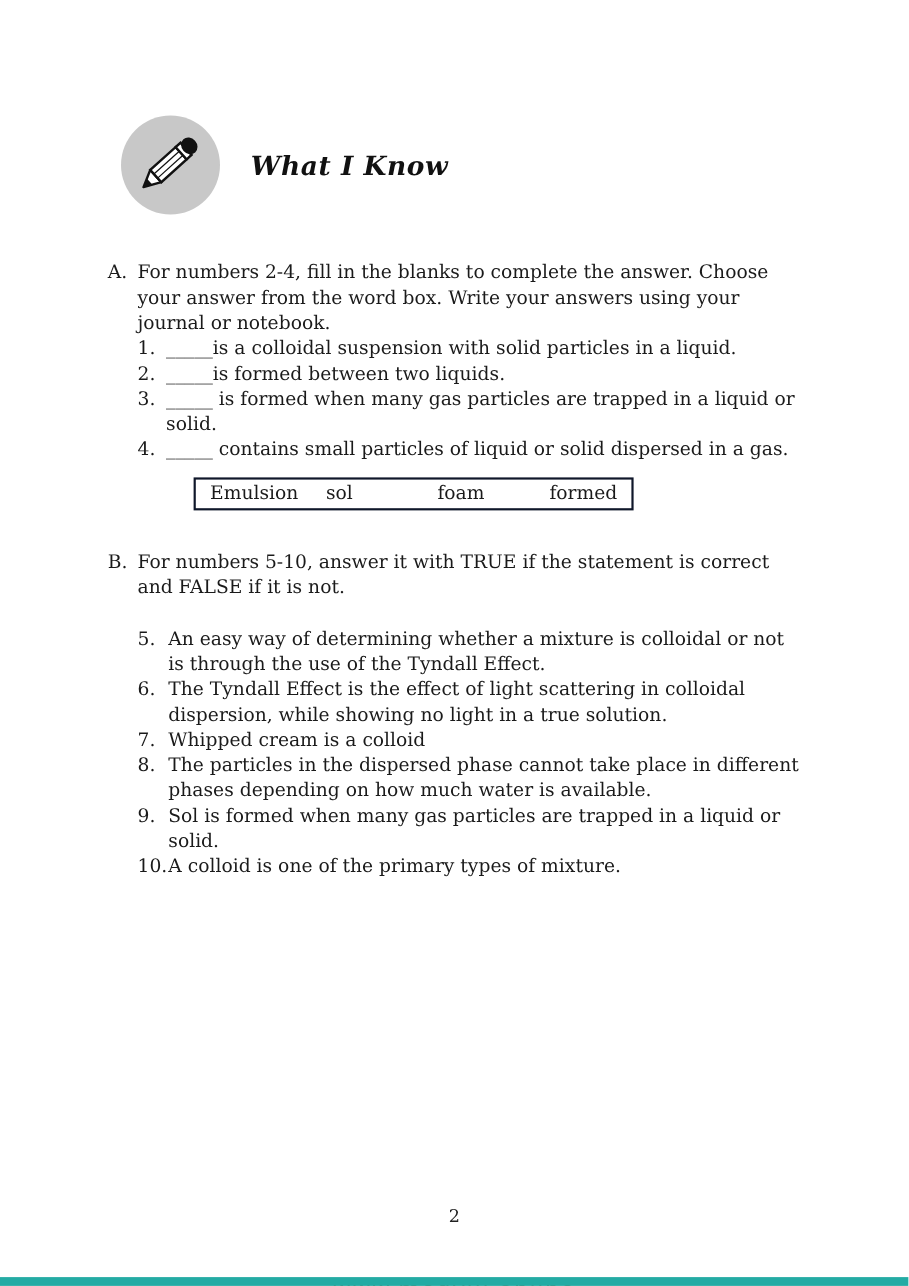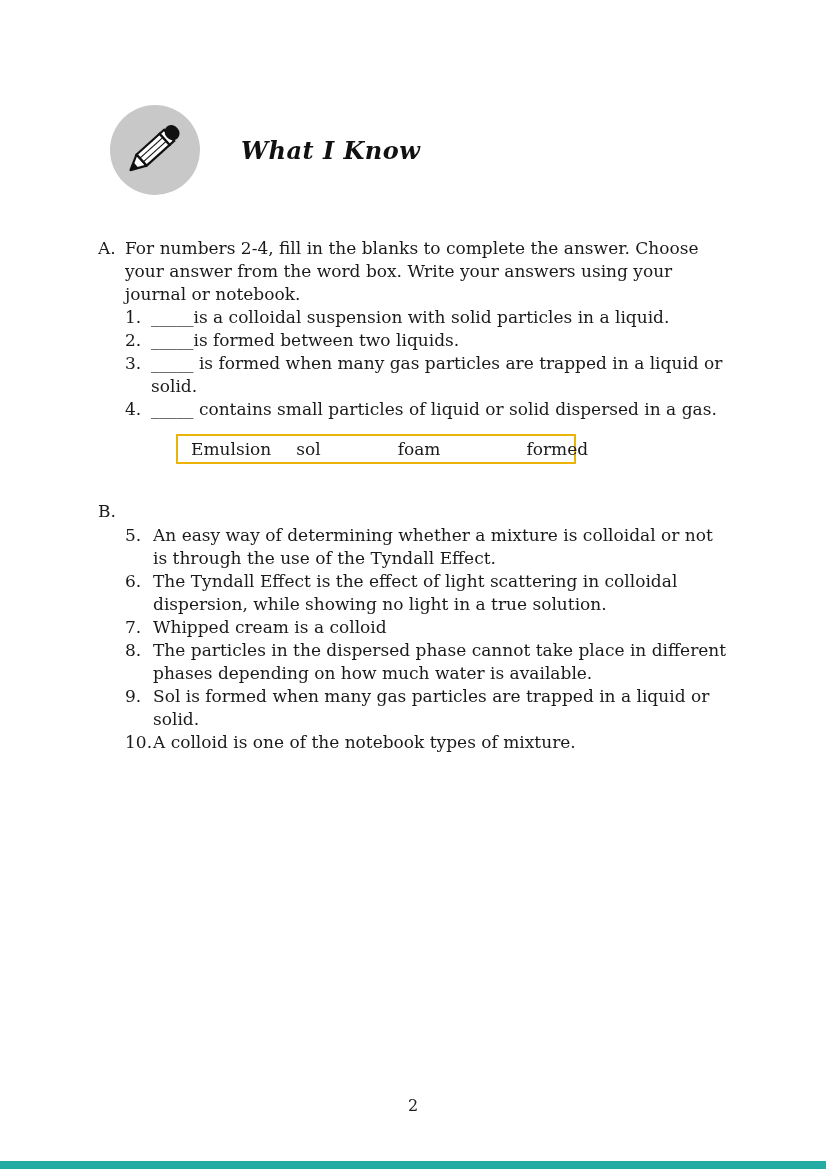--- a/index.html
+++ b/index.html
@@ -19,46 +19,46 @@
   
   .header { display: flex; align-items: center; margin-left: 12px; }
   .badge {
     width: 90px; height: 90px; border-radius: 50%;
     background: #c8c8c8;
     display: flex; align-items: center; justify-content: center;
     flex: 0 0 auto;
   }
   .page-title {
     font-size: 24px; font-weight: bold; font-style: italic;
-    letter-spacing: 0.5px; margin-left: 41px; color: #111;
+    letter-spacing: 0.5px; margin-left: 28px; color: #111;
   }
   
   .section { display: grid; grid-template-columns: 27px 1fr; margin-top: 42px; }
   .section.second { margin-top: 30px; }
   .section-label { font-size: 17px; line-height: 23px; }
   .section-body { font-size: 17px; line-height: 23px; }
   .intro { max-width: 600px; }
   .qlist { margin-top: 0; }
   .qrow { display: grid; grid-template-columns: 26px 1fr; }
   .qrow .item-text { max-width: 578px; }
   .qlist-b .qrow { grid-template-columns: 28px 1fr; }
   .spacer-line { height: 24px; }
   
   .word-box {
     margin: 13px 0 6px 51px;
     width: 400px; height: 30px;
-    border: 2px solid #eab308;
+    border: 2px solid #0f172a;
     display: flex; align-items: center;
     font-size: 17px;
     padding: 0 13px;
   }
   .word-box .word { display: inline-block; }
   .word-box .w0 { margin-right: 25px; }
   .word-box .w1 { margin-right: 77px; text-align: right; }
-  .word-box .w2 { margin-right: 86px; }
+  .word-box .w2 { margin-right: 59px; }
   
   .page-number {
     position: absolute; top: 1096px; left: 0; width: 100%;
     text-align: center; font-size: 16px; color: #222;
   }
   .watermark {
     position: absolute; top: 1120px; left: 0; width: 100%;
     text-align: center;
     font-family: "DejaVu Sans", "Liberation Sans", sans-serif;
     font-size: 20px; letter-spacing: 1.5px;
@@ -125,20 +125,21 @@
         <span class="word w1">sol</span>
         <span class="word w2">foam</span>
         <span class="word w3">formed</span>
       </div>
     </div>
   </div>
 
   <div class="section second">
     <div class="section-label">B.</div>
     <div class="section-body">
+      <div class="intro">For numbers 5-10, answer it with TRUE if the statement is correct and FALSE if it is not.</div>
       <div class="spacer-line"></div>
       <div class="qlist qlist-b">
         <div class="qrow">
           <span class="item-number">5.</span>
           <span class="item-text">An easy way of determining whether a mixture is colloidal or not is through the use of the Tyndall Effect.</span>
         </div>
         <div class="qrow">
           <span class="item-number">6.</span>
           <span class="item-text">The Tyndall Effect is the effect of light scattering in colloidal dispersion, while showing no light in a true solution.</span>
         </div>
@@ -149,21 +150,21 @@
         <div class="qrow">
           <span class="item-number">8.</span>
           <span class="item-text">The particles in the dispersed phase cannot take place in different phases depending on how much water is available.</span>
         </div>
         <div class="qrow">
           <span class="item-number">9.</span>
           <span class="item-text">Sol is formed when many gas particles are trapped in a liquid or solid.</span>
         </div>
         <div class="qrow">
           <span class="item-number">10.</span>
-          <span class="item-text">A colloid is one of the notebook types of mixture.</span>
+          <span class="item-text">A colloid is one of the primary types of mixture.</span>
         </div>
       </div>
     </div>
   </div>
 
 </div>
 
 <div class="page-number">2</div>
 <div class="watermark" style="color: #c2410c; margin-top: 40px;">www.modyul.online</div>
 <div class="accent-bar" style="background: rgb(35, 171, 164);"></div>

